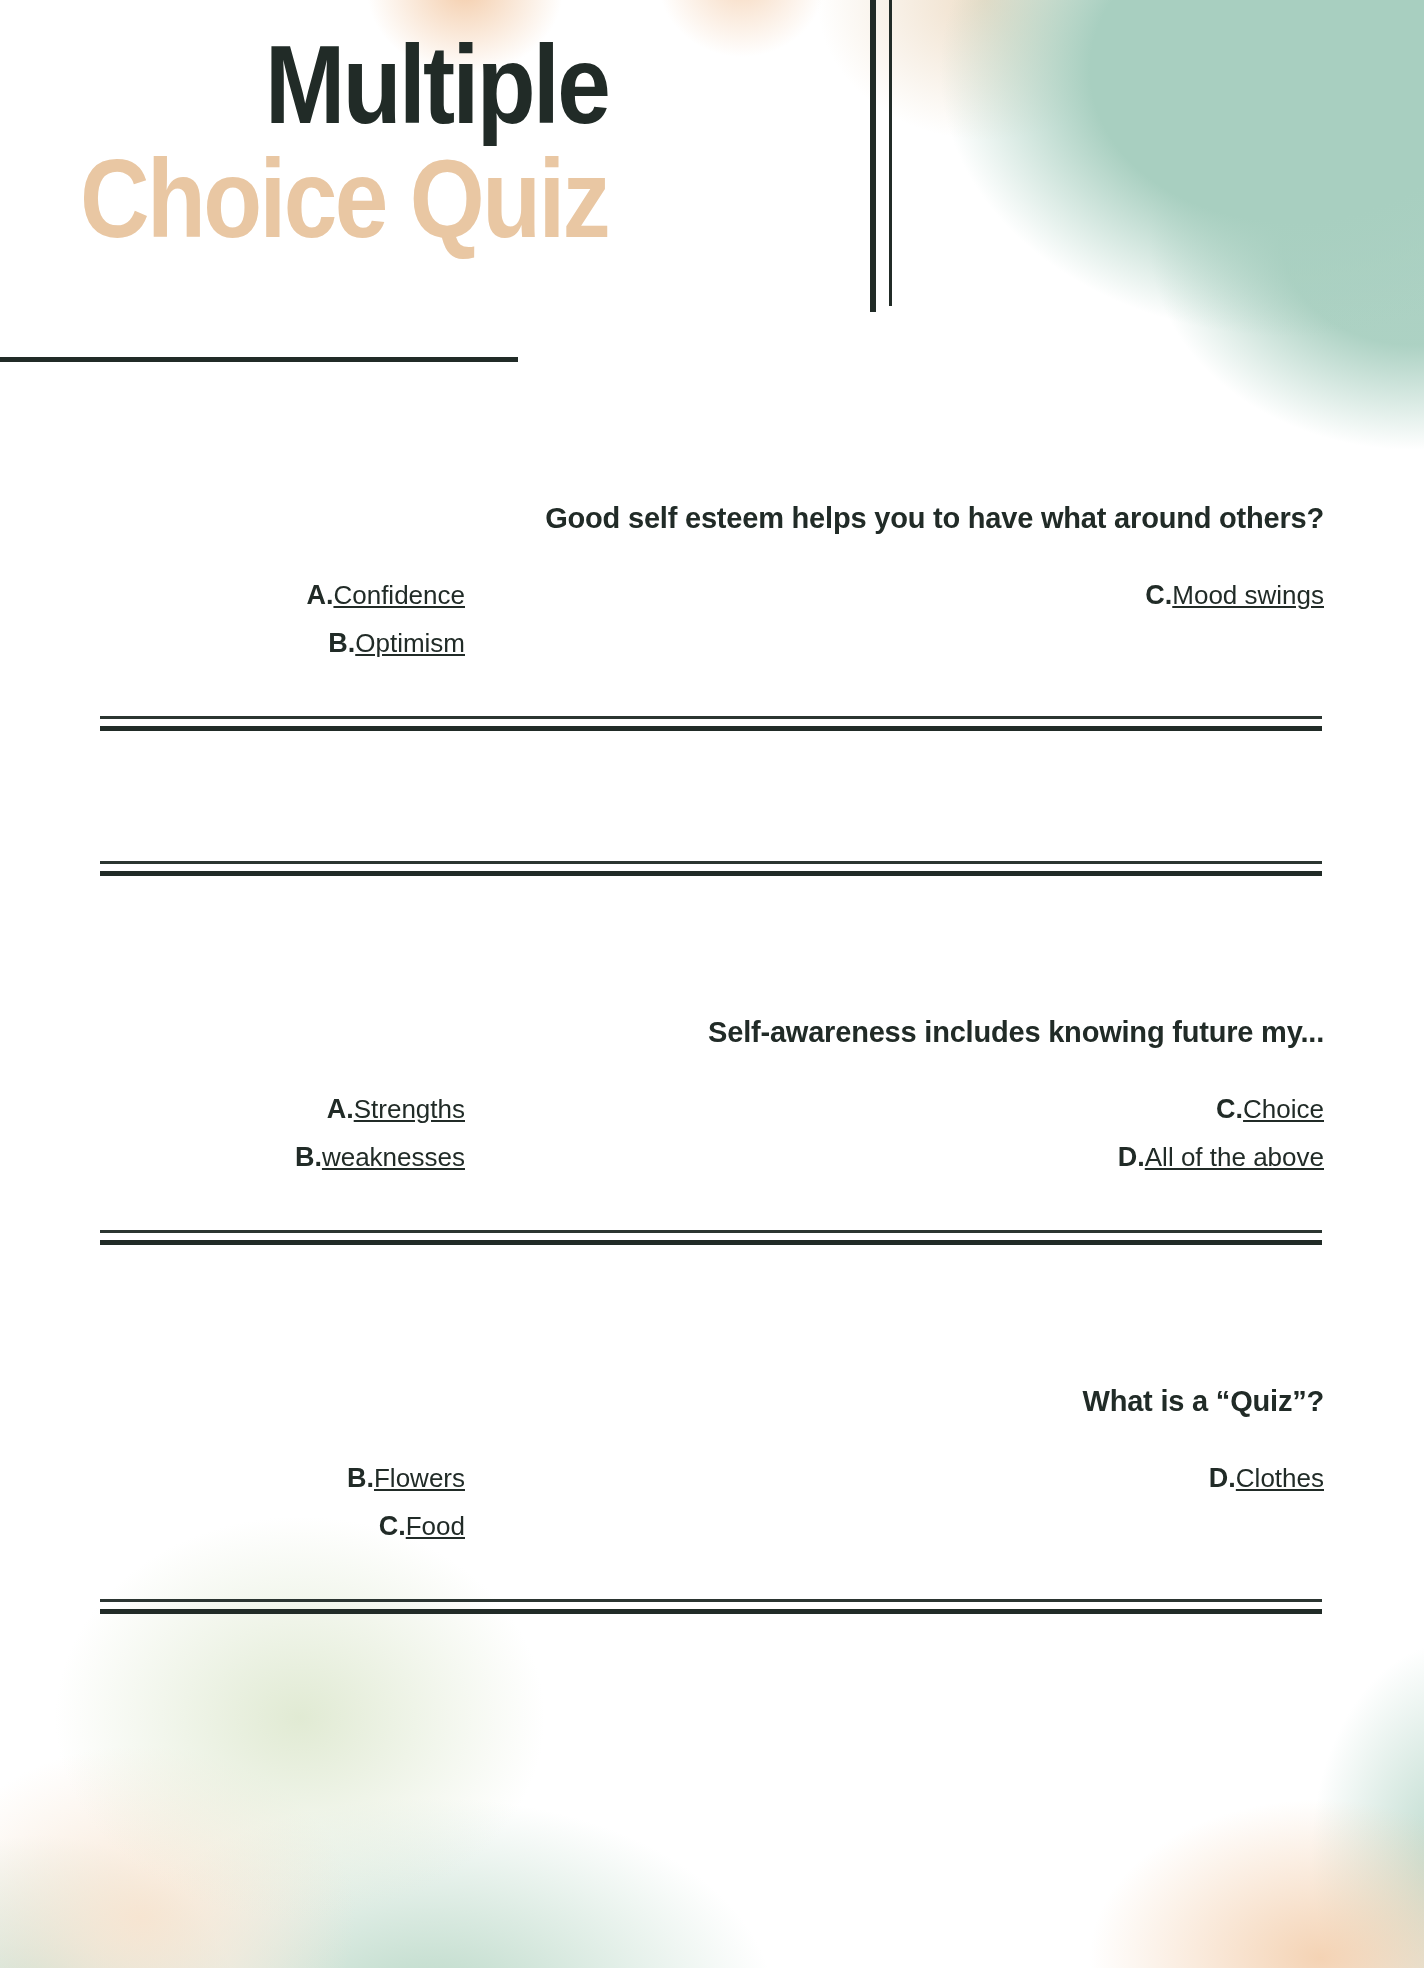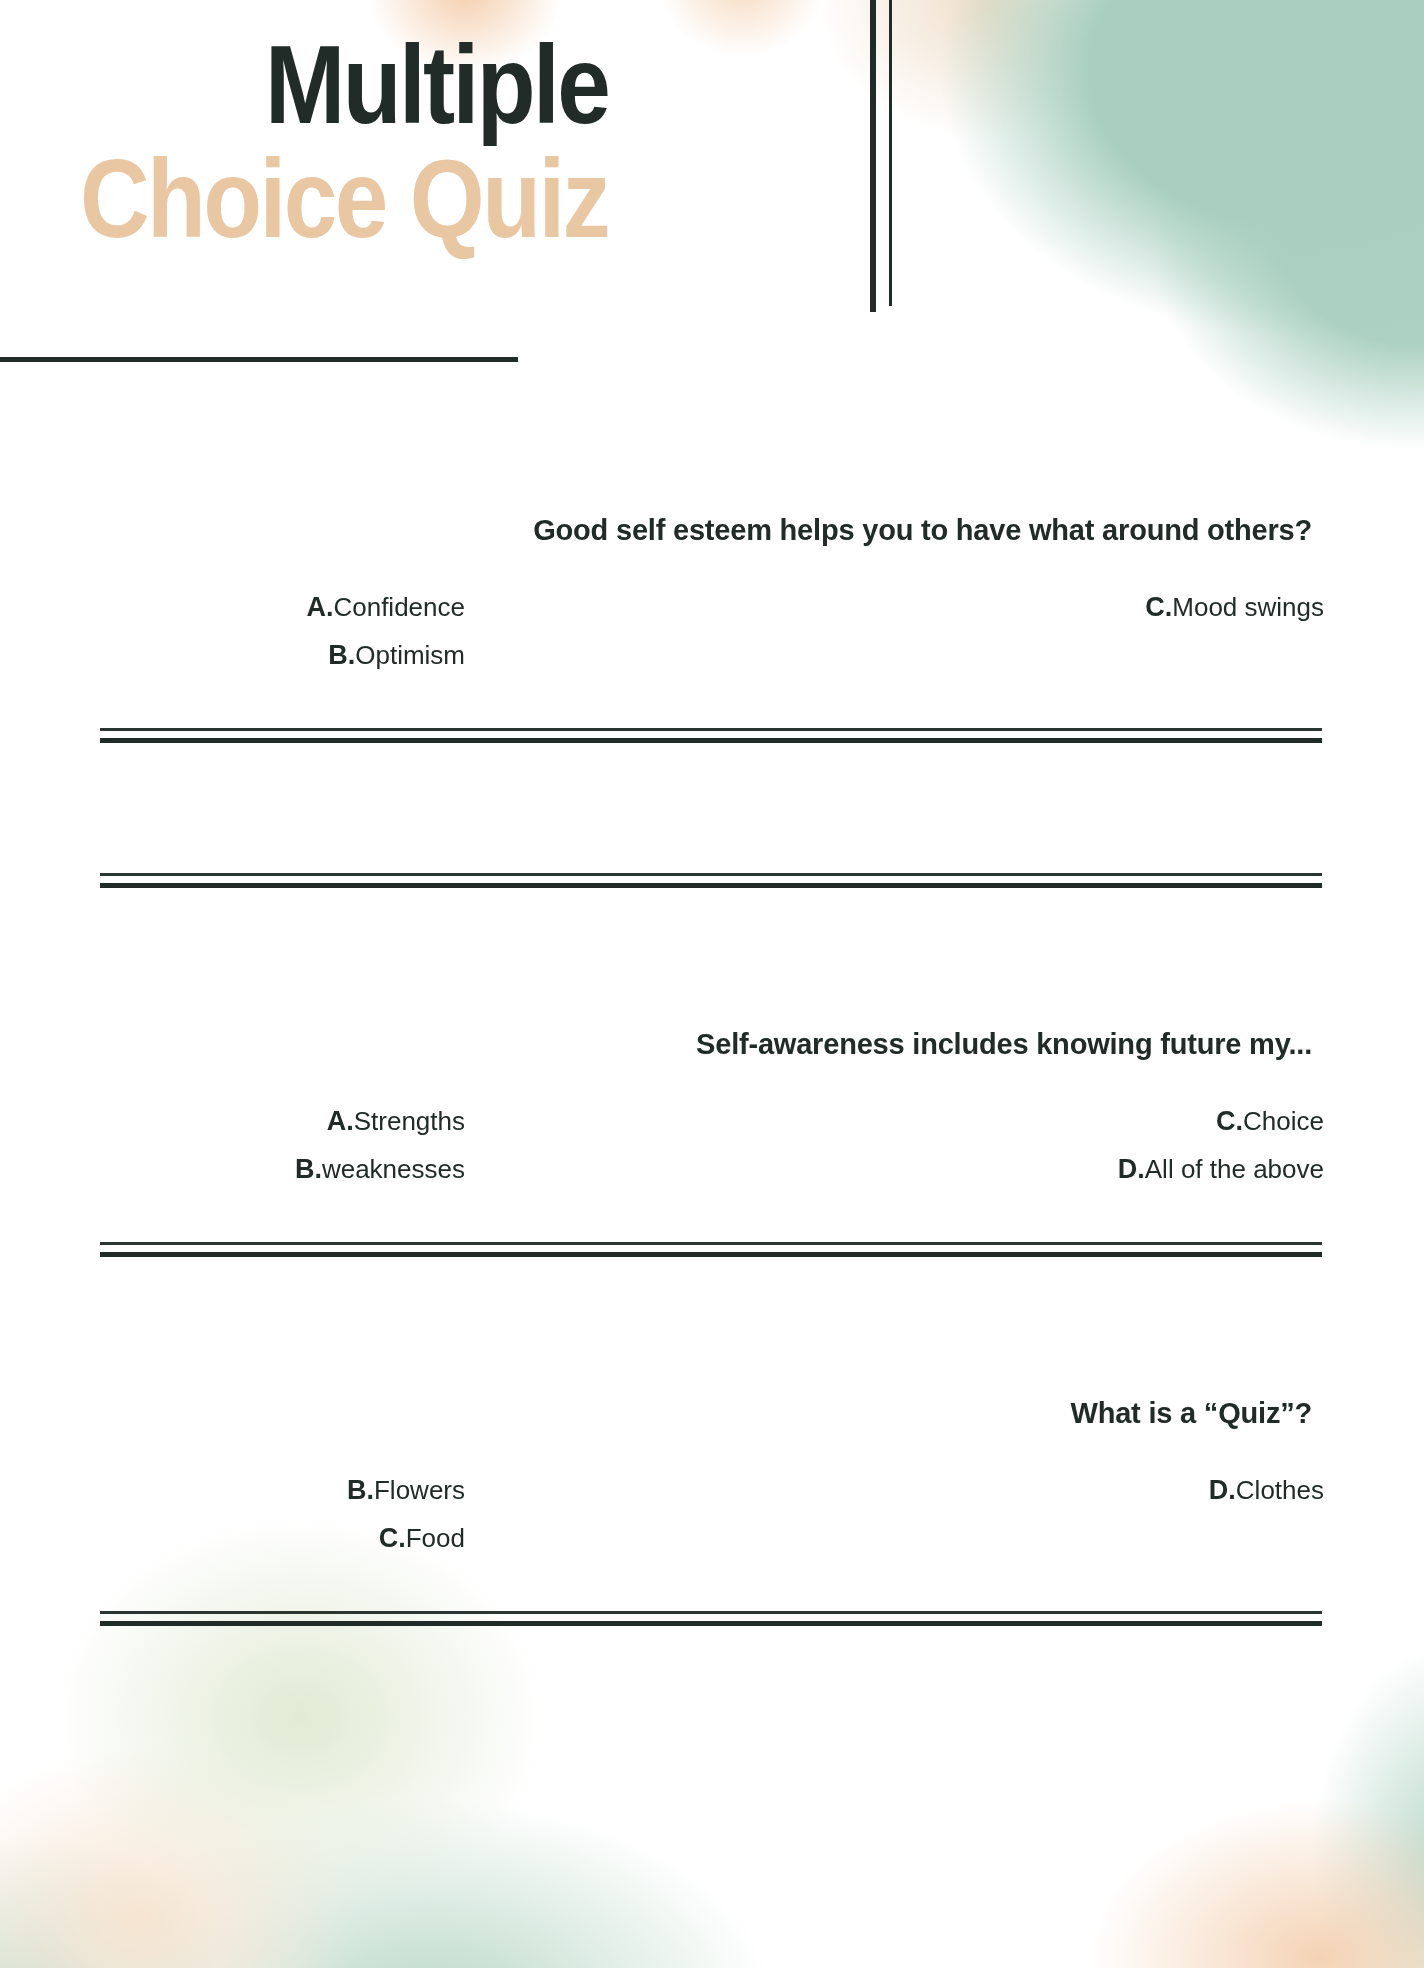--- a/index.html
+++ b/index.html
@@ -39,31 +39,31 @@
   .title-underline {
     position:absolute; left:0; top:357px; width:518px; height:5px;
     background:#212b27; z-index:2;
   }
   .accent-lines { position:absolute; top:0; left:870px; height:312px; z-index:2; }
   .accent-thick { position:absolute; left:0; top:0; width:6px; height:312px; background:#212b27; }
   .accent-thin  { position:absolute; left:19px; top:0; width:3px; height:306px; background:#212b27; }
   
   .content { position:absolute; left:80px; top:492px; width:1244px; z-index:1; }
   .q-text {
-    margin:12px; font-size:29px; line-height:52px; font-weight:bold;
+    margin:0; font-size:29px; line-height:52px; font-weight:bold;
     letter-spacing:-0.2px; color:#212b27; white-space:pre-line;
   }
   .options {
     margin-top:34px; display:grid;
     grid-template-columns:385px auto; grid-template-rows:repeat(2,auto);
     grid-auto-flow:column; row-gap:14px;
   }
   .option { font-size:26px; line-height:34px; color:#212b27; }
   .letter { display:inline-block; width:65px; font-weight:bold; font-size:27px; }
-  .opt-text { font-weight:normal; }
+  .opt-text { font-weight:normal;text-decoration:underline; }
   .divider {
     margin:56px 0 130px 20px; width:1222px; height:7px;
     border-top:3px solid #2b3531; border-bottom:5px solid #212b27;
   }
   .question:last-child .divider { margin-bottom:0; }
 </style>
 </head>
 <body>
 
 <div class="page">

